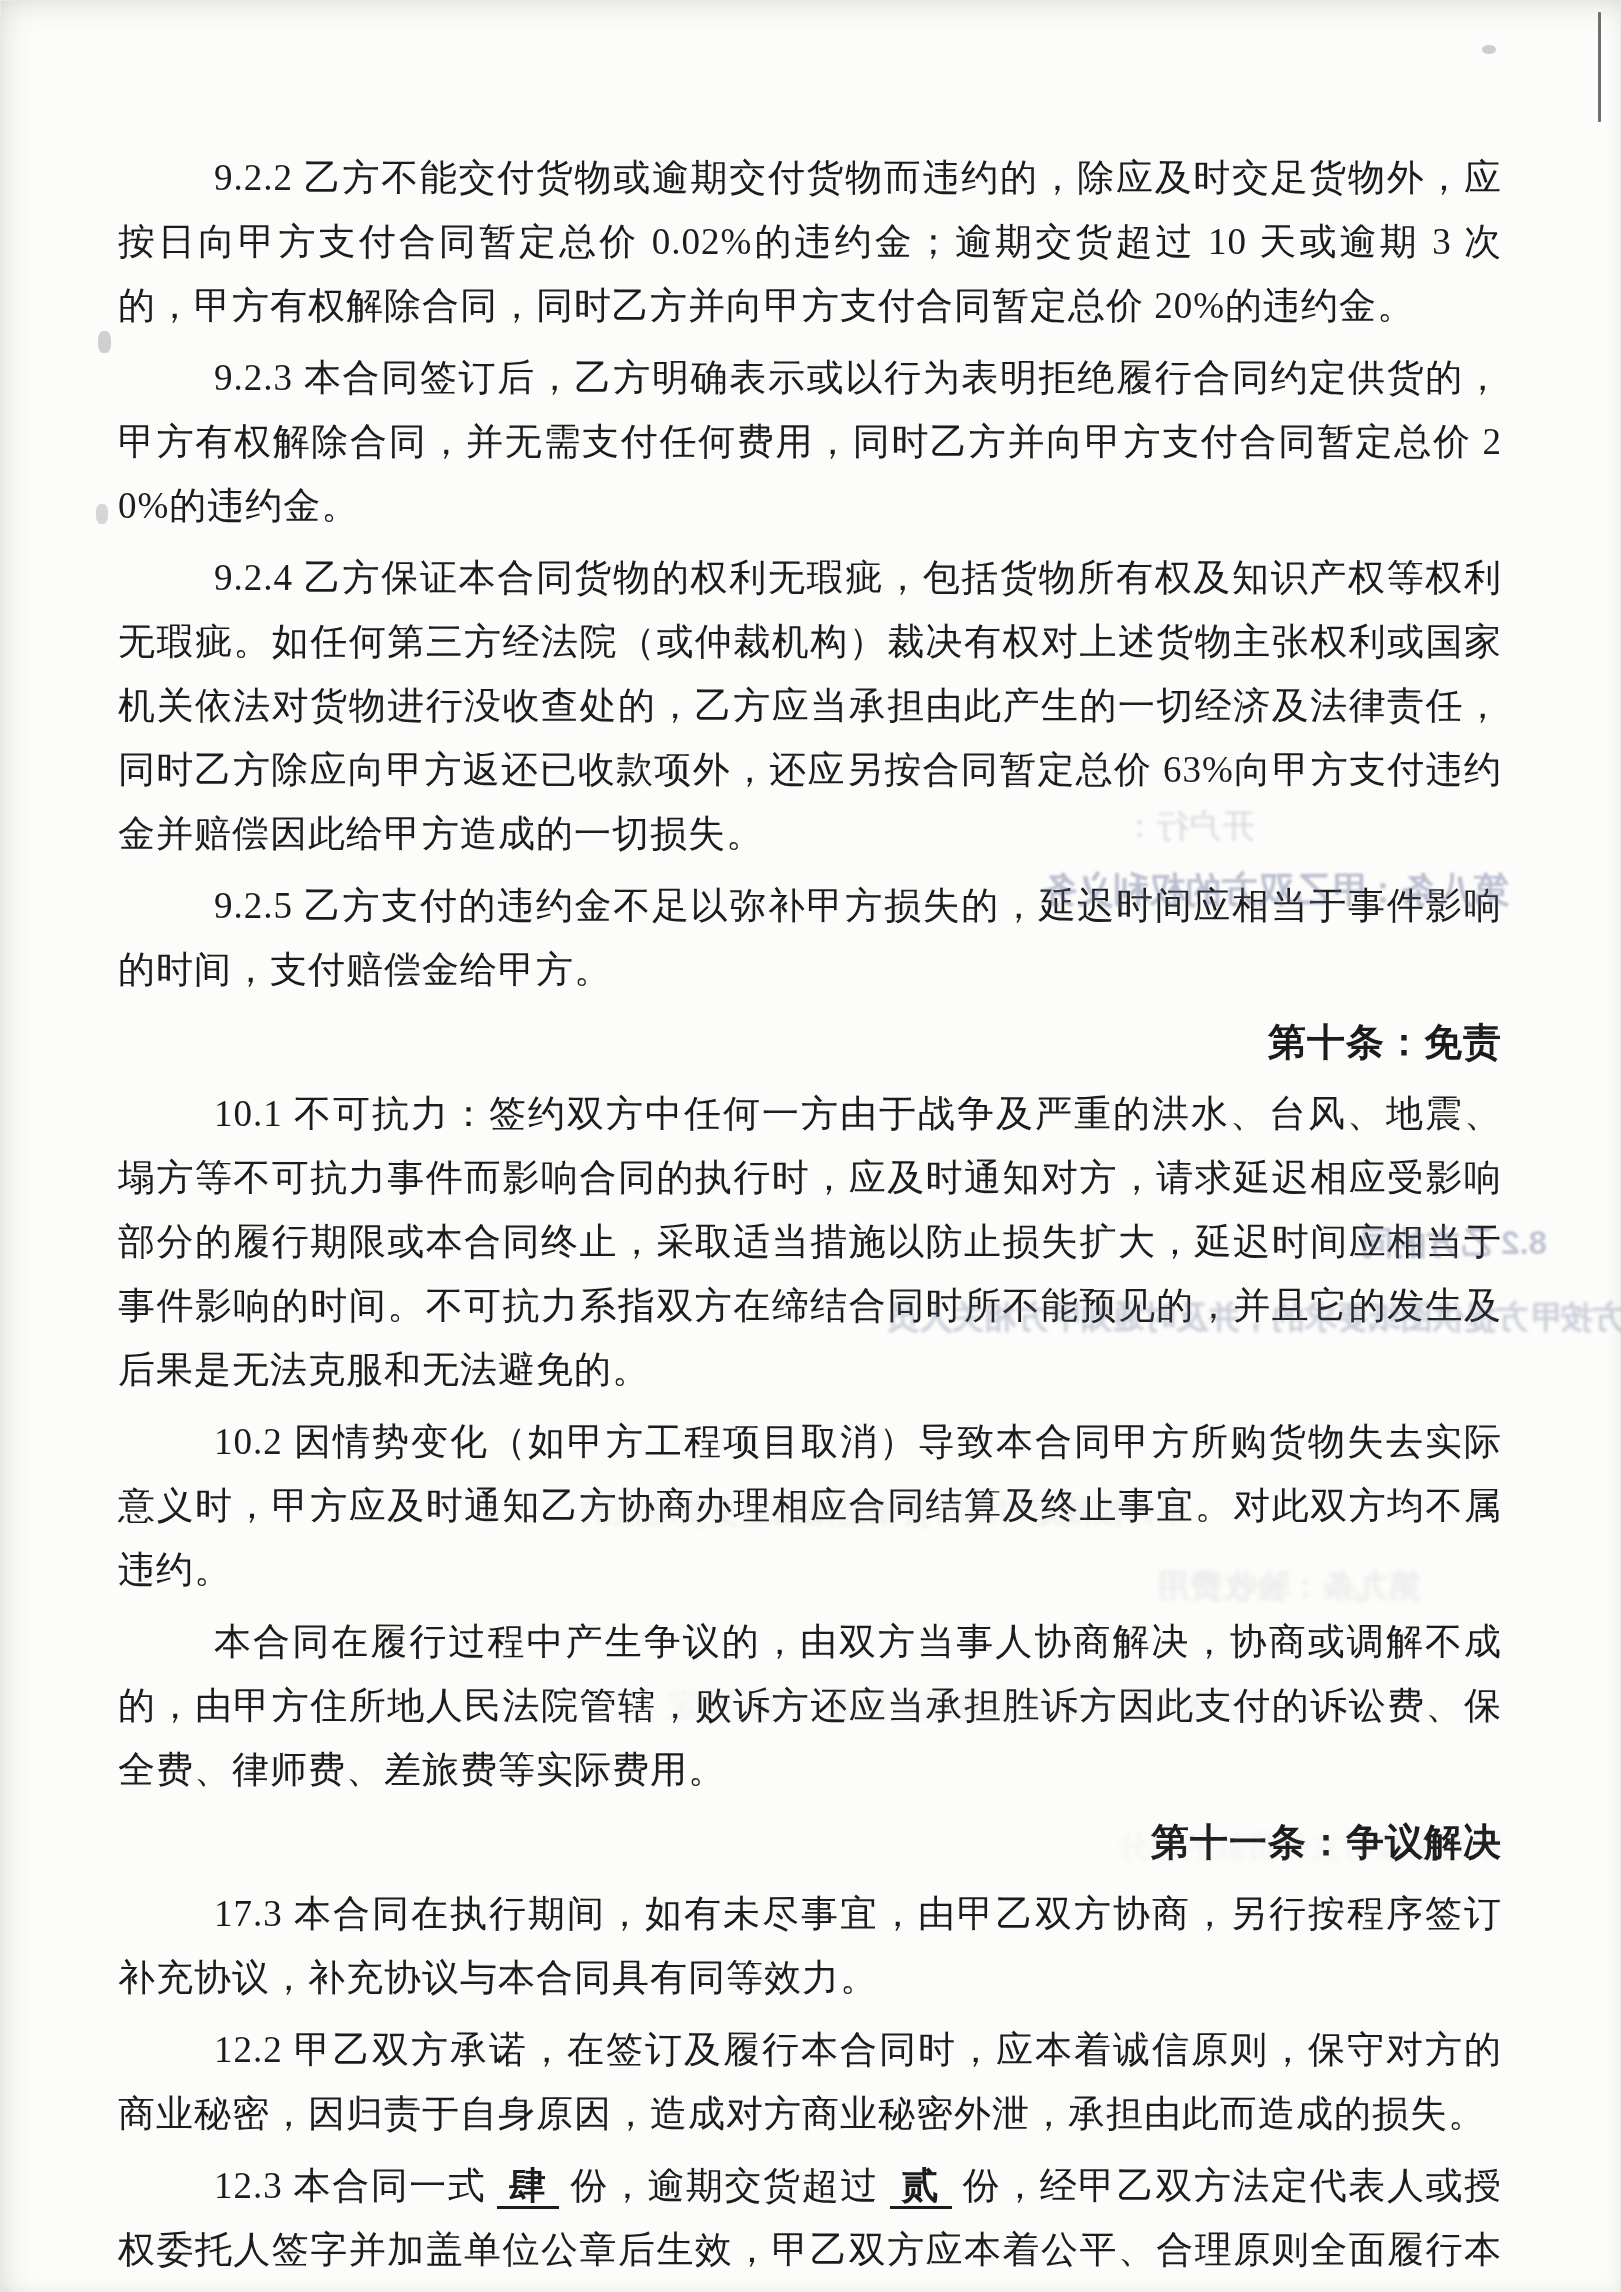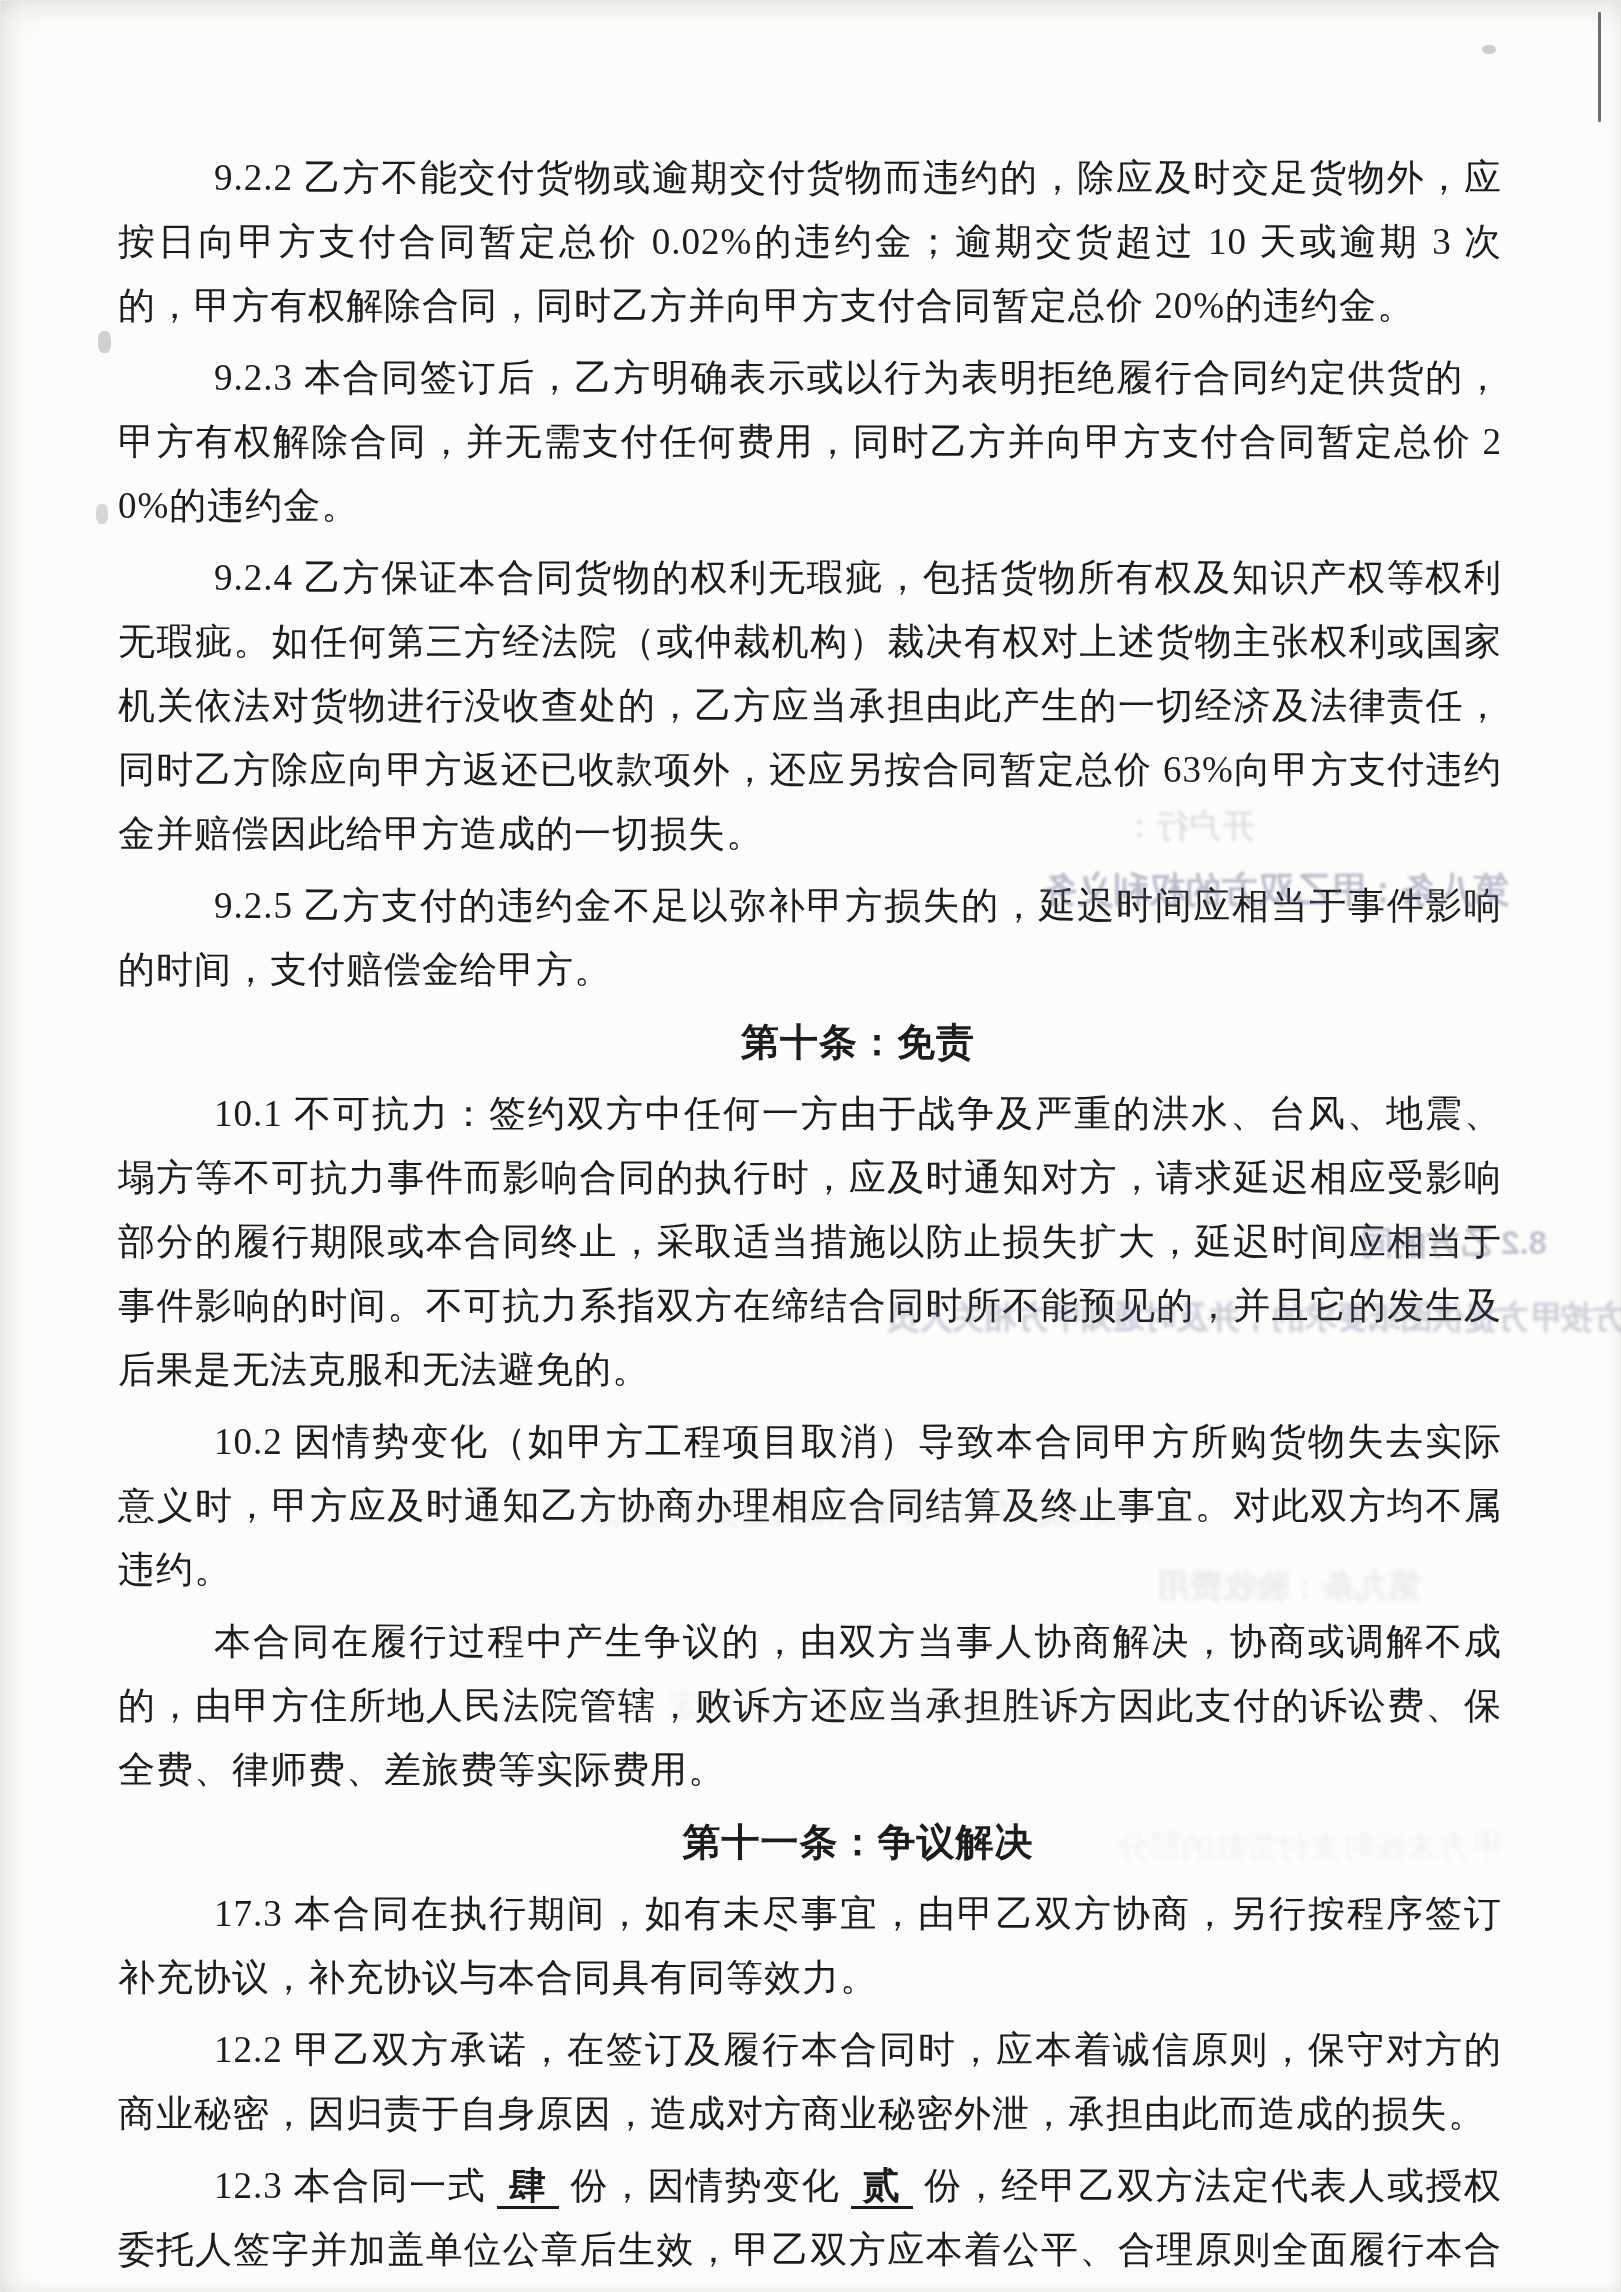--- a/index.html
+++ b/index.html
@@ -21,21 +21,21 @@
     line-height:64px;
     letter-spacing:1px;
     text-align:justify;
     text-indent:96px;
     word-break:break-all;
   }
   p.heading{
     font-family:"Liberation Sans", sans-serif;
     font-weight:bold;
     font-size:38px;
-    text-align:center;
+    text-align:right;
   }
   .fill-value{
     font-family:"Liberation Sans", sans-serif;
     font-weight:bold;
     padding:0 11.8px;
     border-bottom:3.9px solid #1c1c1c;
   }
   .artifact-layer{position:absolute;inset:0;pointer-events:none;}
   .bleed{
     position:absolute;
@@ -54,21 +54,21 @@
       <p class="para body">9.2.3 本合同签订后，乙方明确表示或以行为表明拒绝履行合同约定供货的，甲方有权解除合同，并无需支付任何费用，同时乙方并向甲方支付合同暂定总价 20%的违约金。</p>
       <p class="para body">9.2.4 乙方保证本合同货物的权利无瑕疵，包括货物所有权及知识产权等权利无瑕疵。如任何第三方经法院（或仲裁机构）裁决有权对上述货物主张权利或国家机关依法对货物进行没收查处的，乙方应当承担由此产生的一切经济及法律责任，同时乙方除应向甲方返还已收款项外，还应另按合同暂定总价 63%向甲方支付违约金并赔偿因此给甲方造成的一切损失。</p>
       <p class="para body">9.2.5 乙方支付的违约金不足以弥补甲方损失的，延迟时间应相当于事件影响的时间，支付赔偿金给甲方。</p>
       <p class="para heading">第十条：免责</p>
       <p class="para body">10.1 不可抗力：签约双方中任何一方由于战争及严重的洪水、台风、地震、塌方等不可抗力事件而影响合同的执行时，应及时通知对方，请求延迟相应受影响部分的履行期限或本合同终止，采取适当措施以防止损失扩大，延迟时间应相当于事件影响的时间。不可抗力系指双方在缔结合同时所不能预见的，并且它的发生及后果是无法克服和无法避免的。</p>
       <p class="para body">10.2 因情势变化（如甲方工程项目取消）导致本合同甲方所购货物失去实际意义时，甲方应及时通知乙方协商办理相应合同结算及终止事宜。对此双方均不属违约。</p>
       <p class="para body">本合同在履行过程中产生争议的，由双方当事人协商解决，协商或调解不成的，由甲方住所地人民法院管辖，败诉方还应当承担胜诉方因此支付的诉讼费、保全费、律师费、差旅费等实际费用。</p>
       <p class="para heading">第十一条：争议解决</p>
       <p class="para body">17.3 本合同在执行期间，如有未尽事宜，由甲乙双方协商，另行按程序签订补充协议，补充协议与本合同具有同等效力。</p>
       <p class="para body">12.2 甲乙双方承诺，在签订及履行本合同时，应本着诚信原则，保守对方的商业秘密，因归责于自身原因，造成对方商业秘密外泄，承担由此而造成的损失。</p>
-      <p class="para fill"><span>12.3 本合同一式 </span><span class="fill-value">肆</span><span> 份，因情势变化 </span><span class="fill-value">贰</span><span> 份，经甲乙双方法定代表人或授权委托人签字并加盖单位公章后生效，甲乙双方应本着公平、合理原则全面履行本合同条款。</span></p>
+      <p class="para fill"><span>12.3 本合同一式 </span><span class="fill-value">肆</span><span> 份，逾期交货超过 </span><span class="fill-value">贰</span><span> 份，经甲乙双方法定代表人或授权委托人签字并加盖单位公章后生效，甲乙双方应本着公平、合理原则全面履行本合同条款。</span></p>
     </div>
   <div class="artifact-layer" id="artifacts">
       <div class="bleed" style="left: 1123px; top: 804px; font-size: 33px; color: rgb(107, 114, 128); opacity: 0.26; font-weight: normal; filter: blur(1.5px);">开户行：</div>
       <div class="bleed" style="left: 1041px; top: 866px; font-size: 36px; color: rgb(90, 100, 144); opacity: 0.4; font-weight: bold; filter: blur(1px);">第八条：甲乙双方的权利义务</div>
       <div class="bleed" style="left: 1360px; top: 1221px; font-size: 33px; color: rgb(90, 100, 144); opacity: 0.36; font-weight: bold; filter: blur(1.2px);">8.2 乙方的同</div>
       <div class="bleed" style="left: 888px; top: 1296px; font-size: 32px; color: rgb(90, 100, 144); opacity: 0.3; font-weight: bold; filter: blur(1.4px);">8.2.1 乙方按甲方提供图纸要求的，并及时通知甲方相关人员</div>
       <div class="bleed" style="left: 580px; top: 1490px; font-size: 32px; color: rgb(138, 141, 149); opacity: 0.15; font-weight: normal; filter: blur(2px);">甲方按规定时间将货物运抵指定交货地点的</div>
       <div class="bleed" style="left: 1157px; top: 1564px; font-size: 33px; color: rgb(138, 141, 149); opacity: 0.15; font-weight: bold; filter: blur(2px);">第九条：验收费用</div>
       <div class="bleed" style="left: 667px; top: 1684px; font-size: 32px; color: rgb(154, 157, 165); opacity: 0.13; font-weight: normal; filter: blur(2px);">乙方因甲方原因造成逾期交货的，另行商定</div>
       <div class="bleed" style="left: 1117px; top: 1825px; font-size: 32px; color: rgb(154, 157, 165); opacity: 0.11; font-weight: normal; filter: blur(2px);">甲方未按时支付货款的部分</div>

